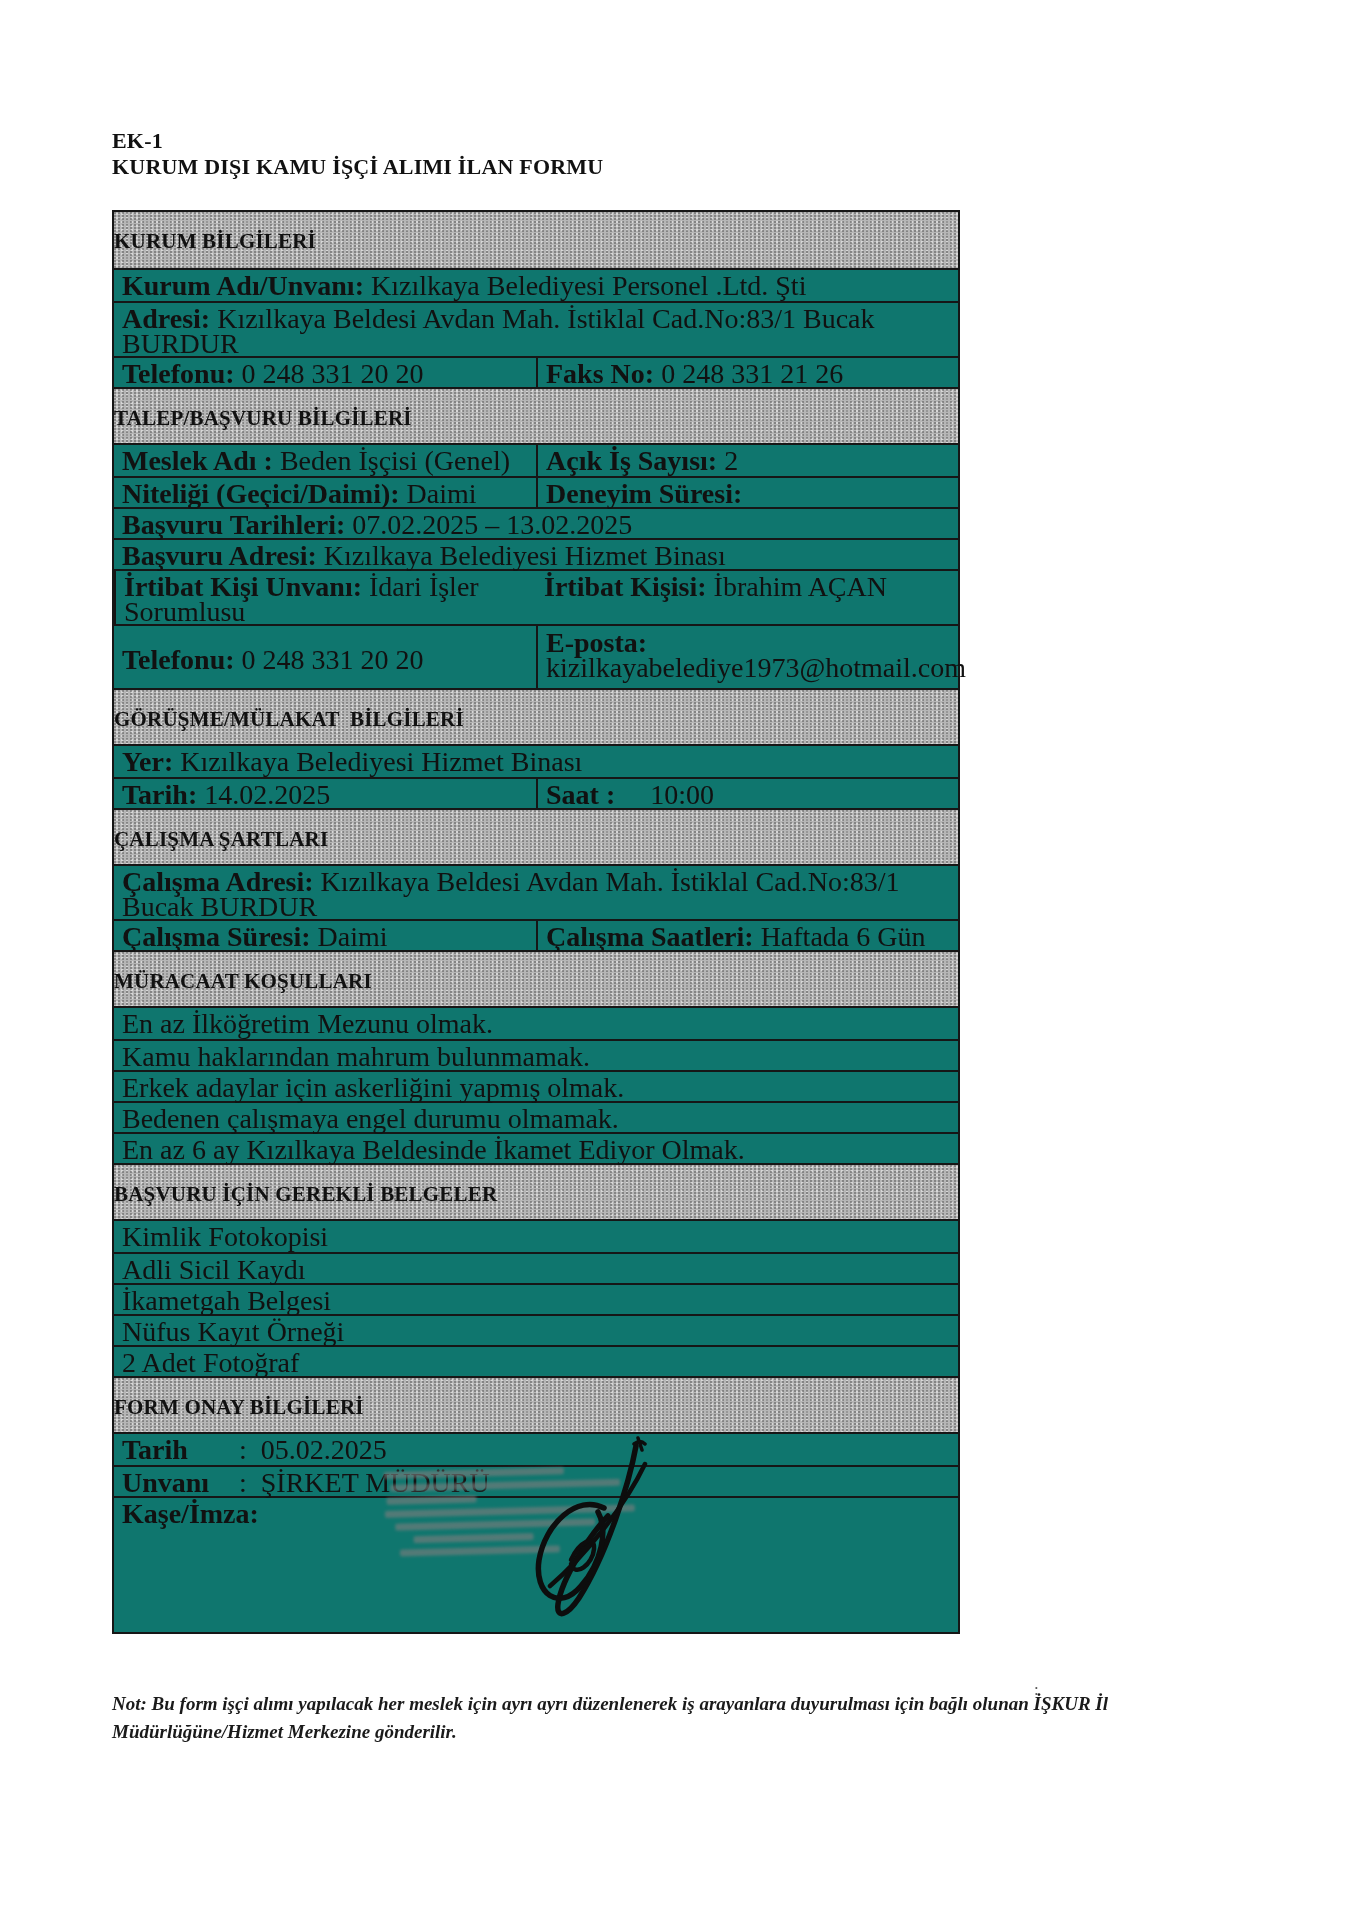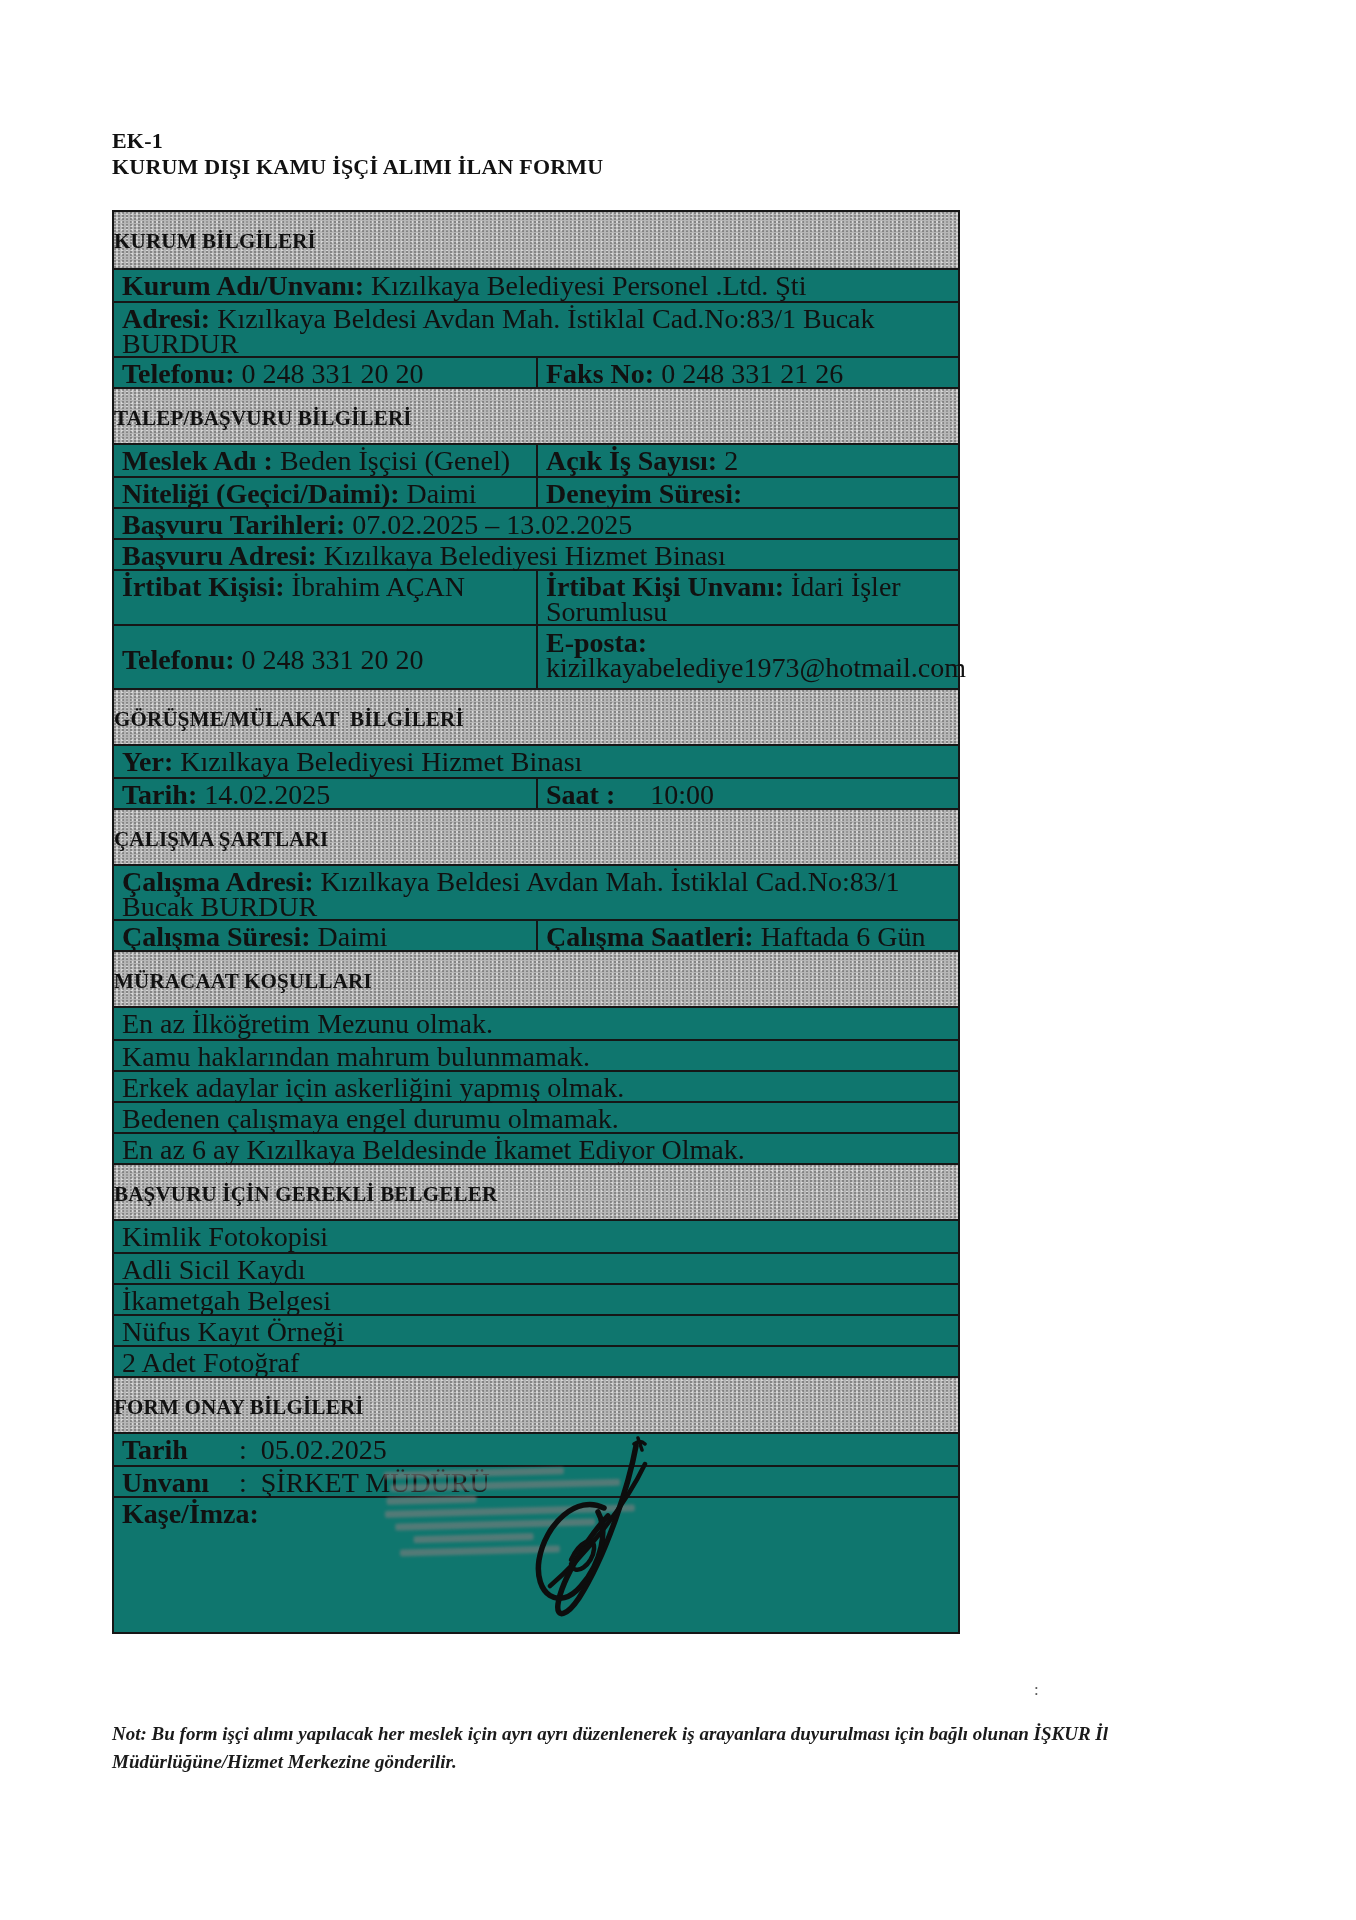--- a/index.html
+++ b/index.html
@@ -58,21 +58,21 @@
   .cols .cell.right{width:50%;border-left:2px solid #161616;}
   .row.tall{height:64px;}
   .row.tall .cell{padding-top:4px;}
   .row.tall .cell.left{display:flex;align-items:center;}
   .row.kase{height:136px;}
   .row.kase .lbl{display:inline-block;}
   .gap-value{margin-left:28px;}
   .onay-label{display:inline-block;width:110px;font-weight:700;}
   .pre{white-space:pre-wrap;}
   .note{
-    margin:86px 0 0 112px;
+    margin:56px 0 0 112px;
     width:1140px;
     font-style:italic;
     font-weight:600;
     font-size:19px;
     line-height:28px;
     color:#1a1a1a;
   }
   .note .note-lbl{font-weight:700;}
   
   .stamp{
@@ -153,27 +153,27 @@
     </div>
     <div class="row">
       <span class="lbl">Başvuru Tarihleri:</span>
       <span>07.02.2025 – 13.02.2025</span>
     </div>
     <div class="row">
       <span class="lbl">Başvuru Adresi:</span>
       <span>Kızılkaya Belediyesi Hizmet Binası</span>
     </div>
     <div class="row cols">
+      <div class="cell right">
+        <span class="lbl">İrtibat Kişi Unvanı:</span>
+        <span>İdari İşler Sorumlusu</span>
+      </div>
       <div class="cell left">
         <span class="lbl">İrtibat Kişisi:</span>
         <span>İbrahim AÇAN</span>
-      </div>
-      <div class="cell right">
-        <span class="lbl">İrtibat Kişi Unvanı:</span>
-        <span>İdari İşler Sorumlusu</span>
       </div>
     </div>
     <div class="row cols tall">
       <div class="cell left">
         <span>
           <span class="lbl">Telefonu:</span>
           <span>0 248 331 20 20</span>
         </span>
       </div>
       <div class="cell right">

